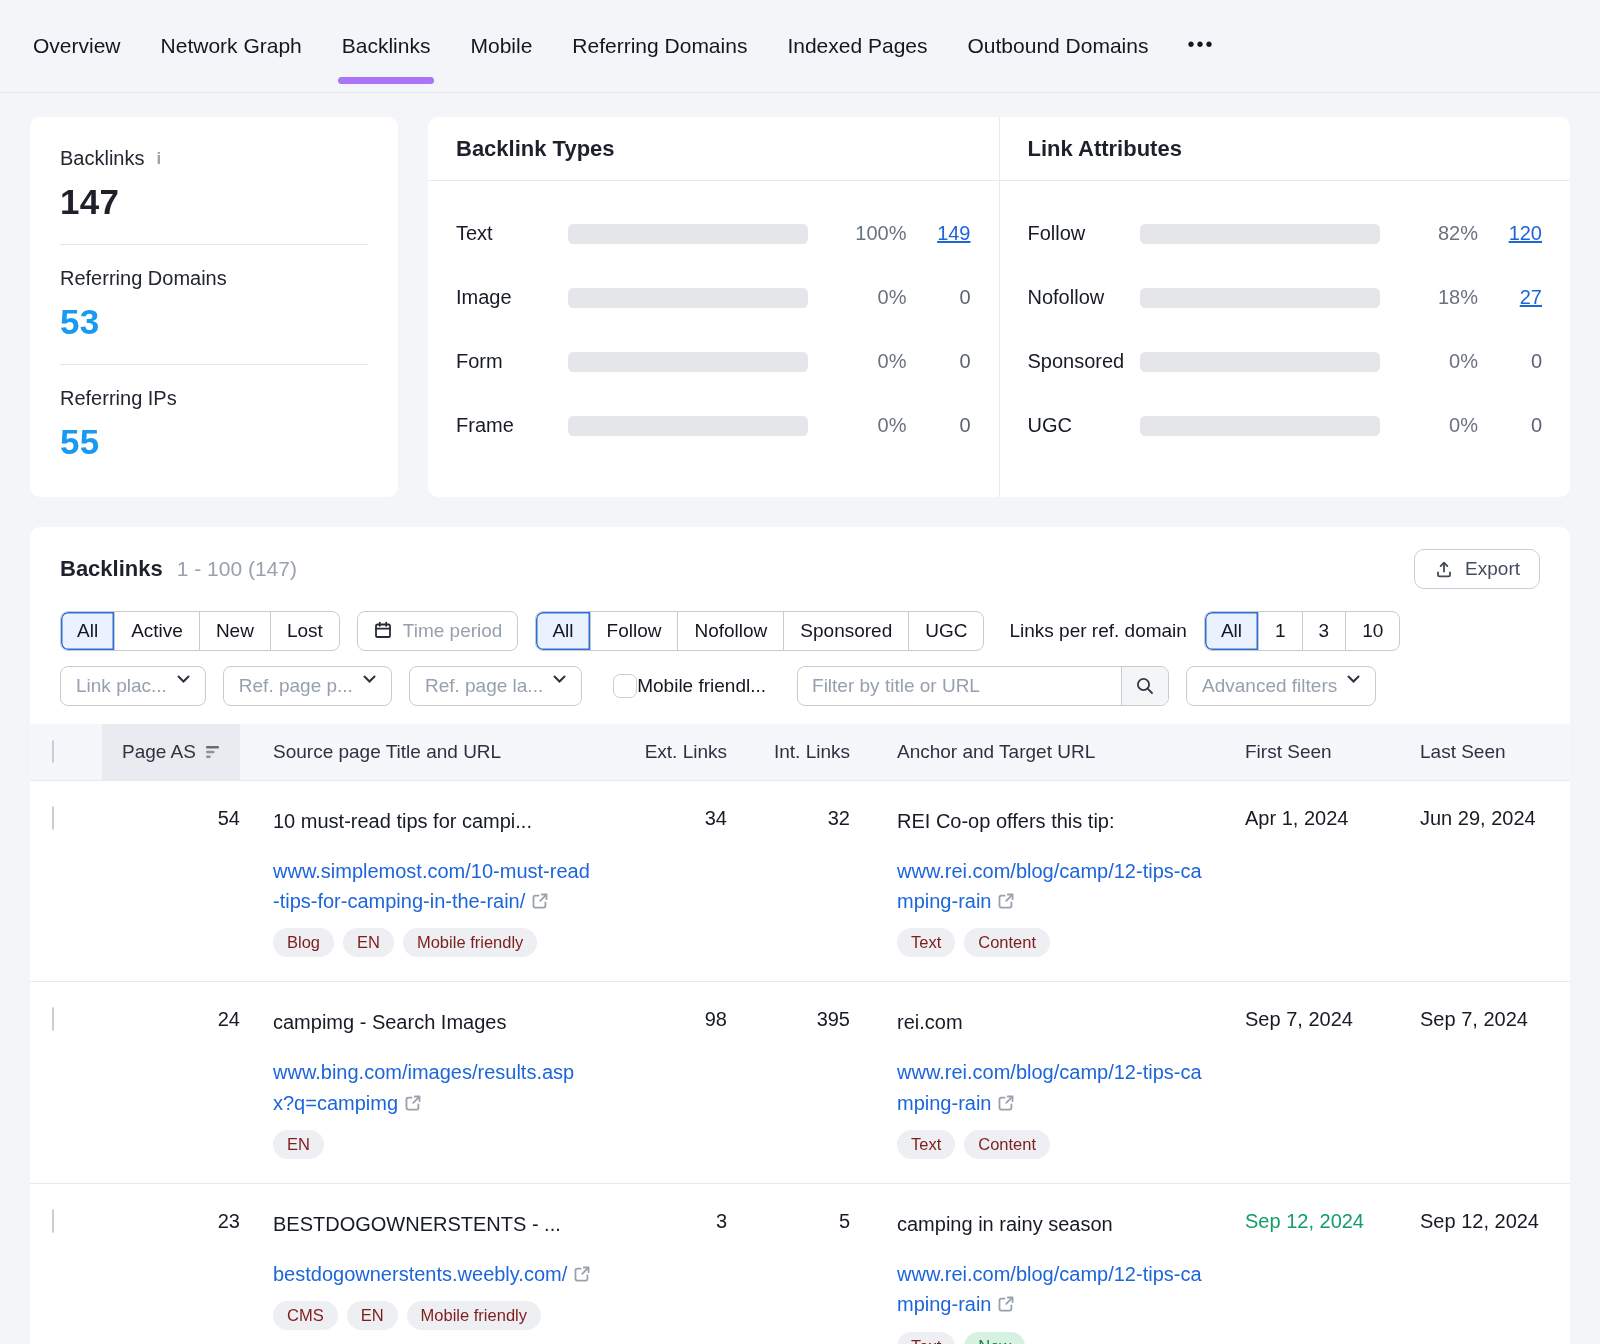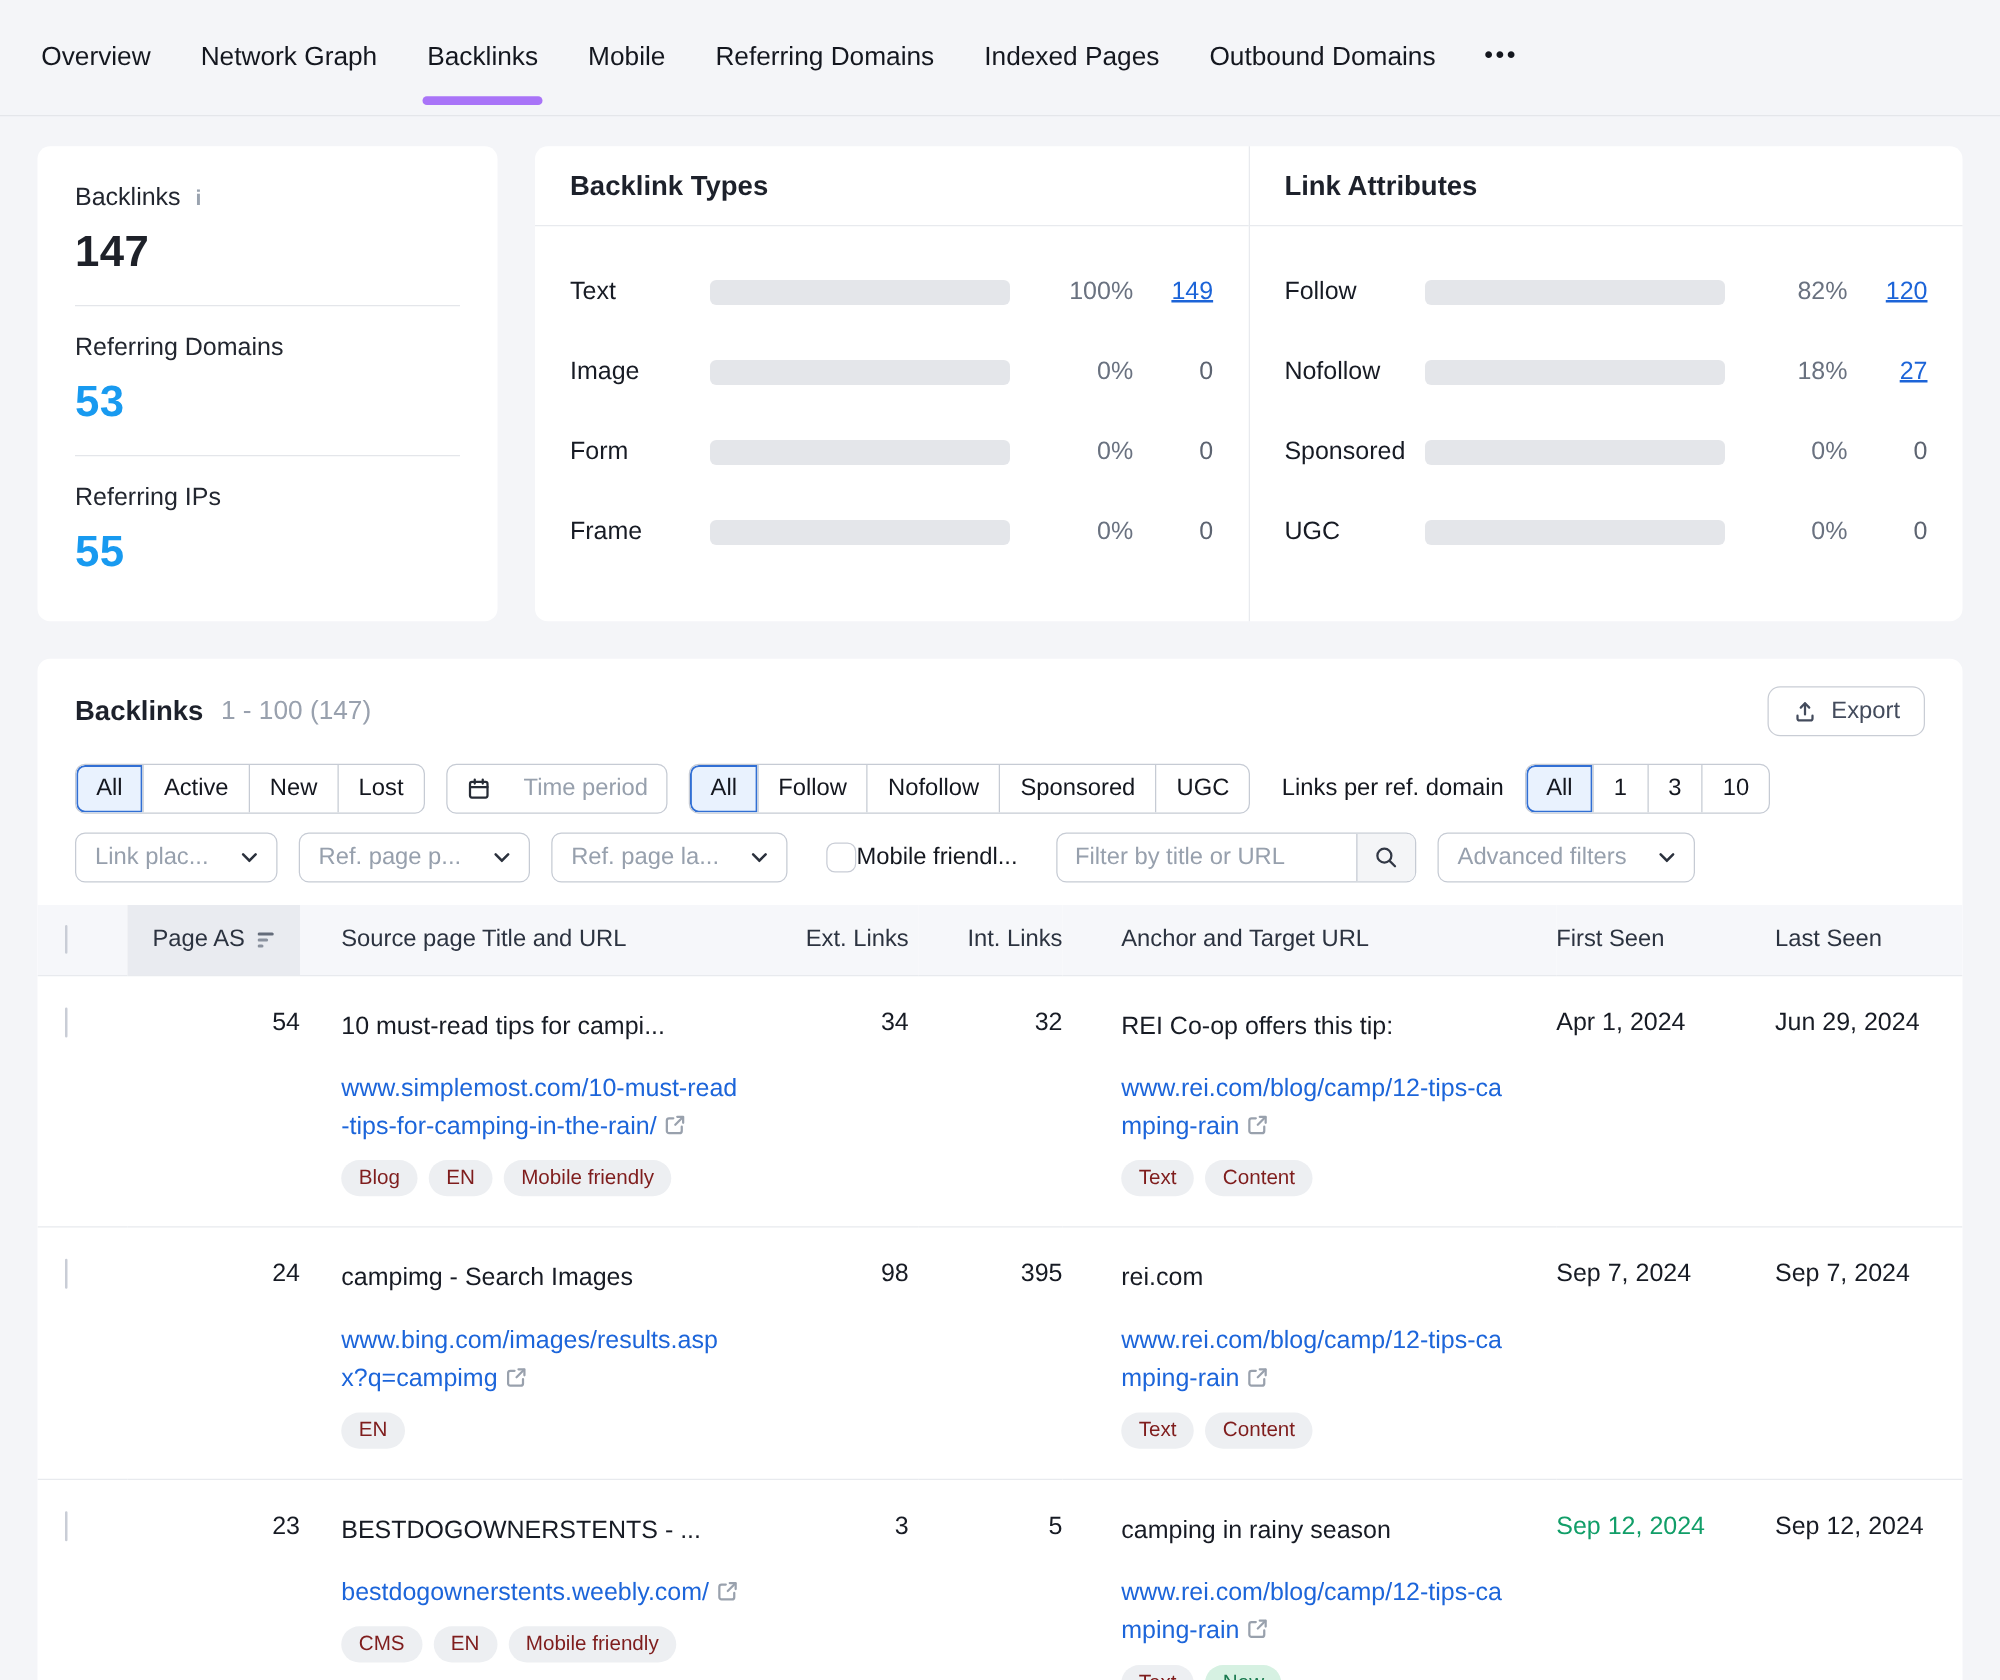--- a/index.html
+++ b/index.html
@@ -52,31 +52,31 @@
                 font-size:19px; color:#434b5c; background:#fff; cursor:pointer; }
   
   .filters { padding:4px 30px 0; }
   .filter-row { display:flex; align-items:center; gap:17px; }
   .filter-row2 { margin-top:15px; }
   .seg { display:flex; border:1px solid #c6cbd4; border-radius:8px; overflow:hidden; background:#fff; }
   .seg-item { padding:8px 16px; font-size:19px; color:#14171f; border-left:1px solid #c6cbd4; cursor:pointer; white-space:nowrap;}
   .seg-item:first-child { border-left:none; }
   .seg-item.selected { background:#e9f2fe; box-shadow:inset 0 0 0 1.5px #316fd4; }
   .seg-item.selected:first-child { border-radius:7px 0 0 7px; }
-  .btn-outline { display:flex; align-items:center; gap:26px; border:1px solid #c6cbd4;
+  .btn-outline { display:flex; align-items:flex-start; gap:10px; border:1px solid #c6cbd4;
                  border-radius:8px; padding:8px 15px; font-size:19px; background:#fff;
                  cursor:pointer; white-space:nowrap; }
   .muted { color:#97a0ad; }
   .links-label { font-size:19px; color:#14171f; margin-left:8px; white-space:nowrap; }
   .cb { width:24px; height:24px; border:1.5px solid #c9cdd6; border-radius:7px; background:#fff;
         flex:none; cursor:pointer; }
   .cb-wrap { display:flex; align-items:center; }
   .cb-label { font-size:19px; color:#14171f; white-space:nowrap; }
   .search { display:flex; border:1px solid #c6cbd4; border-radius:8px; overflow:hidden;
-            width:288px; background:#fff; flex:none; }
+            width:372px; background:#fff; flex:none; }
   .search input { border:none; outline:none; padding:8px 14px; font-size:19px; flex:1;
                   min-width:0; color:#14171f; font-family:inherit; background:transparent; }
   .search input::placeholder { color:#97a0ad; }
   .search-btn { width:47px; display:flex; align-items:center; justify-content:center;
                 background:#f4f5f7; border-left:1px solid #c6cbd4; cursor:pointer; }
   
   table { width:100%; border-collapse:collapse; table-layout:fixed; margin-top:18px; }
   thead tr { background:#f6f7fa; height:56px; }
   th { font-size:19px; font-weight:400; color:#2c3340; text-align:left; vertical-align:middle; }
   th.col-pageas { background:#e9ebf0; }

